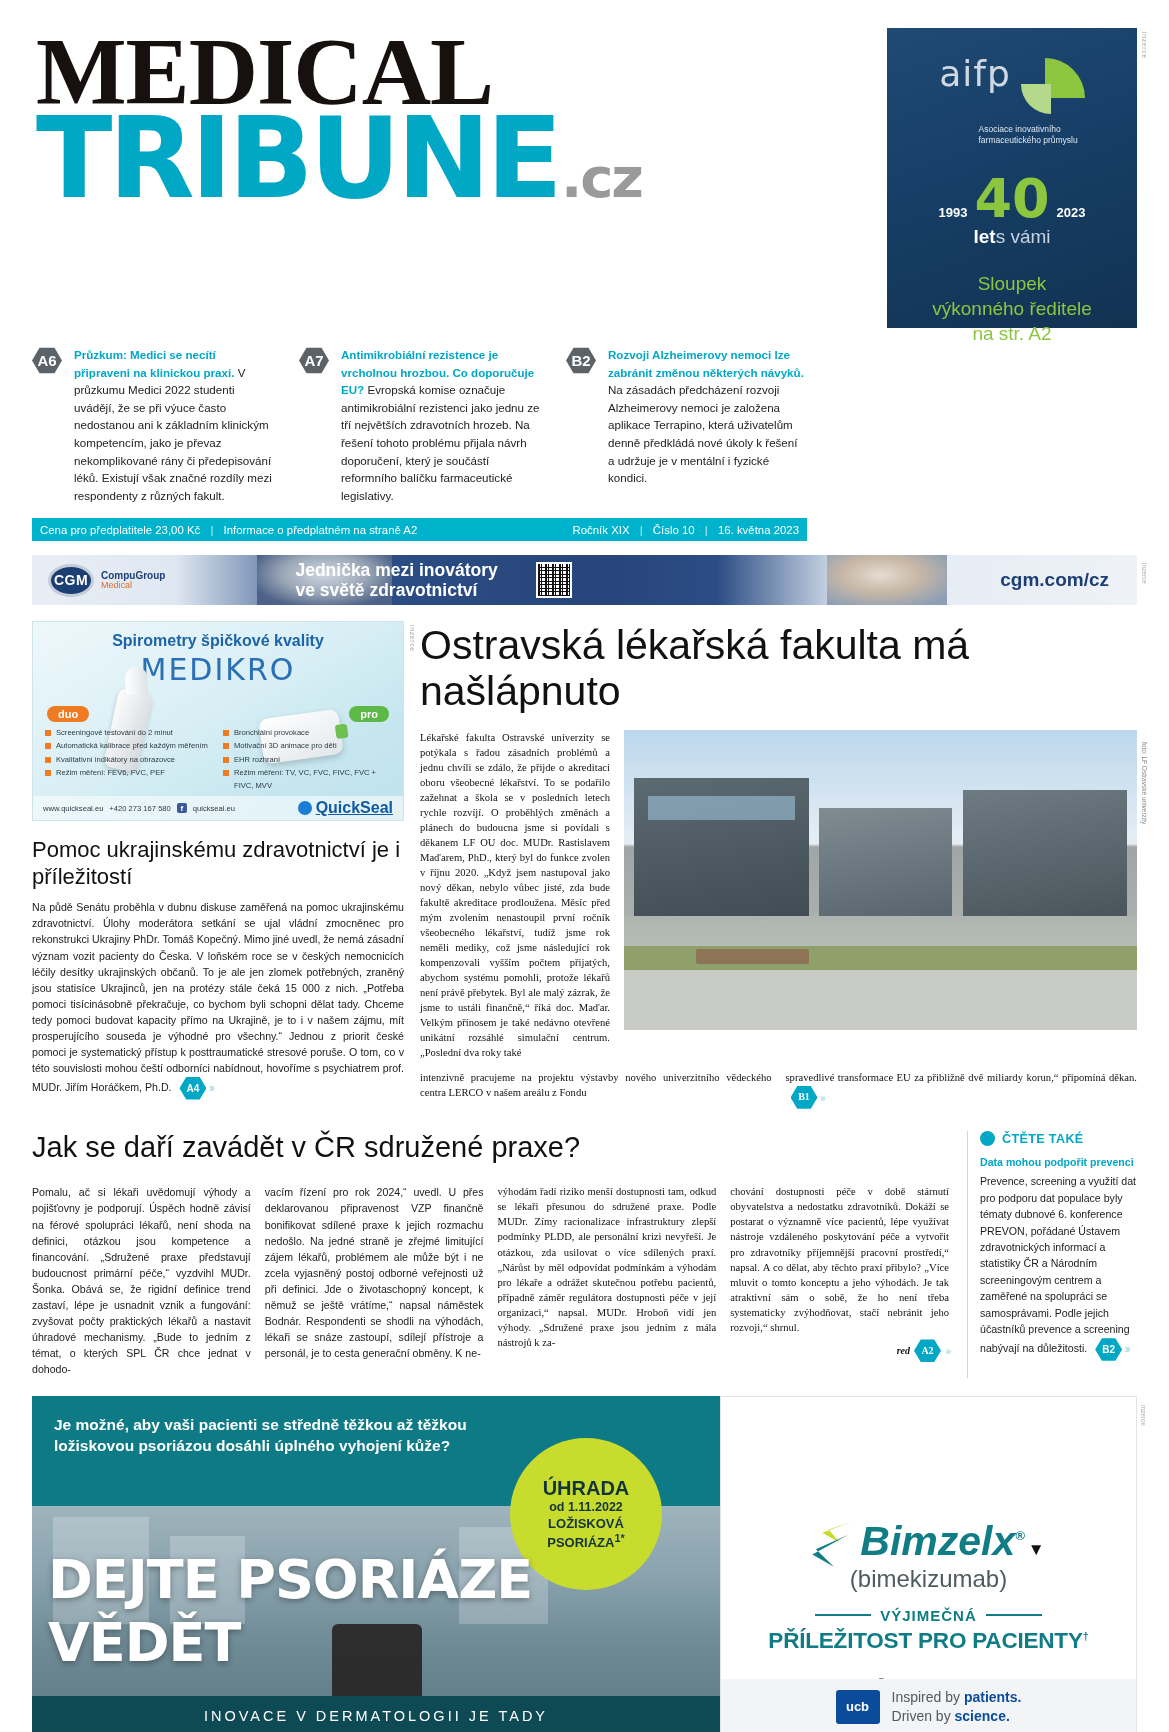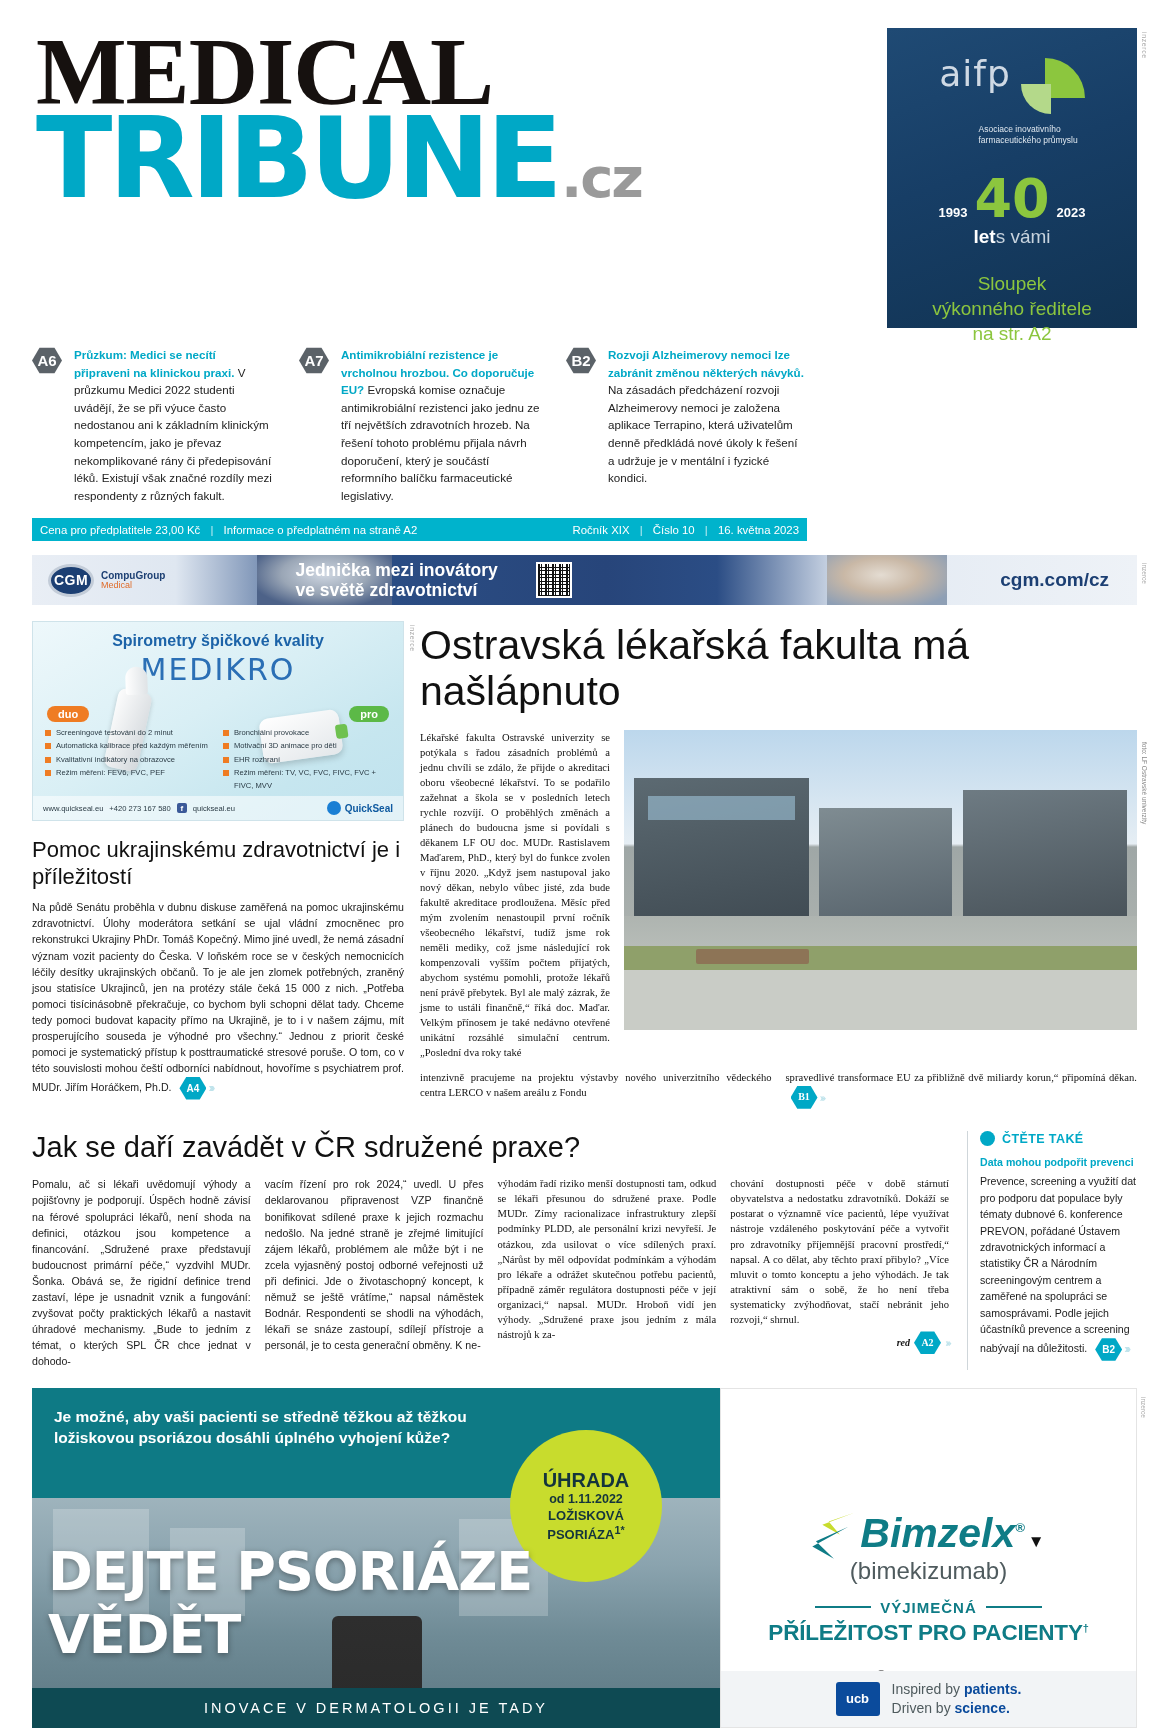--- a/index.html
+++ b/index.html
@@ -211,21 +211,21 @@
     display:flex; align-items:center; padding:0 10px; gap:6px;
   }
   .mk-foot-txt { font-size:7.6px; color:#2a3a44; }
   .fb-ic {
     width:10px;height:10px;background:#3b5998;color:#fff;font-size:8px;
     display:inline-flex;align-items:center;justify-content:center;border-radius:2px;
     font-weight:700;
   }
   .qs {
     margin-left:auto; display:flex; align-items:center; gap:4px;
-    color:#0f5aa0; font-size:10px; font-weight:700;
+    color:#0f5aa0; font-size:16px; font-weight:700;text-decoration:underline;
   }
   .qs-mark { width:14px;height:14px;border-radius:50%;background:#1a7fd4; }
 
   
   .ua-head {
     font-size:22px; line-height:1.2; margin:16px 0 9px; font-weight:400;
     color:#111;
   }
   .body-sans { font-size:10.6px; line-height:1.52; text-align:justify; color:#1b1b1b; }
   .cont-badge {
@@ -266,21 +266,21 @@
   .photo-credit {
     position:absolute; right:-11px; top:12px; writing-mode:vertical-rl;
     font-size:6.5px; color:#888;
   }
   .lead-cols { display:flex; gap:14px; margin-top:10px; }
   .lead-cols > div { flex:1; }
 
   
   .sec2 { margin-top:22px; display:flex; gap:18px; }
   .sec2-main { flex:1; }
-  .sec2-head { font-size:29px; font-weight:400; margin:0 0 12px; }
+  .sec2-head { font-size:29px; font-weight:400; margin:0 0 20px; }
   .cols4 { display:flex; gap:14px; }
   .cols4 > div { flex:1; }
   .byline { font-weight:700; font-style:italic; font-size:10px; }
   .sec2-side { width:170px; border-left:1px solid #cfd6da; padding-left:12px; }
   .cts { display:flex; align-items:center; gap:7px; margin-bottom:10px; }
   .cts-dot { width:15px; height:15px; border-radius:50%; background:#00a8c6; }
   .cts-label { color:#00a8c6; font-size:12.5px; font-weight:700; letter-spacing:.4px; }
   .side-head { color:#00a8c6; font-size:10.6px; font-weight:700; margin-bottom:5px; }
   .side-body { font-size:10.6px; line-height:1.55; color:#1b1b1b; }
 

